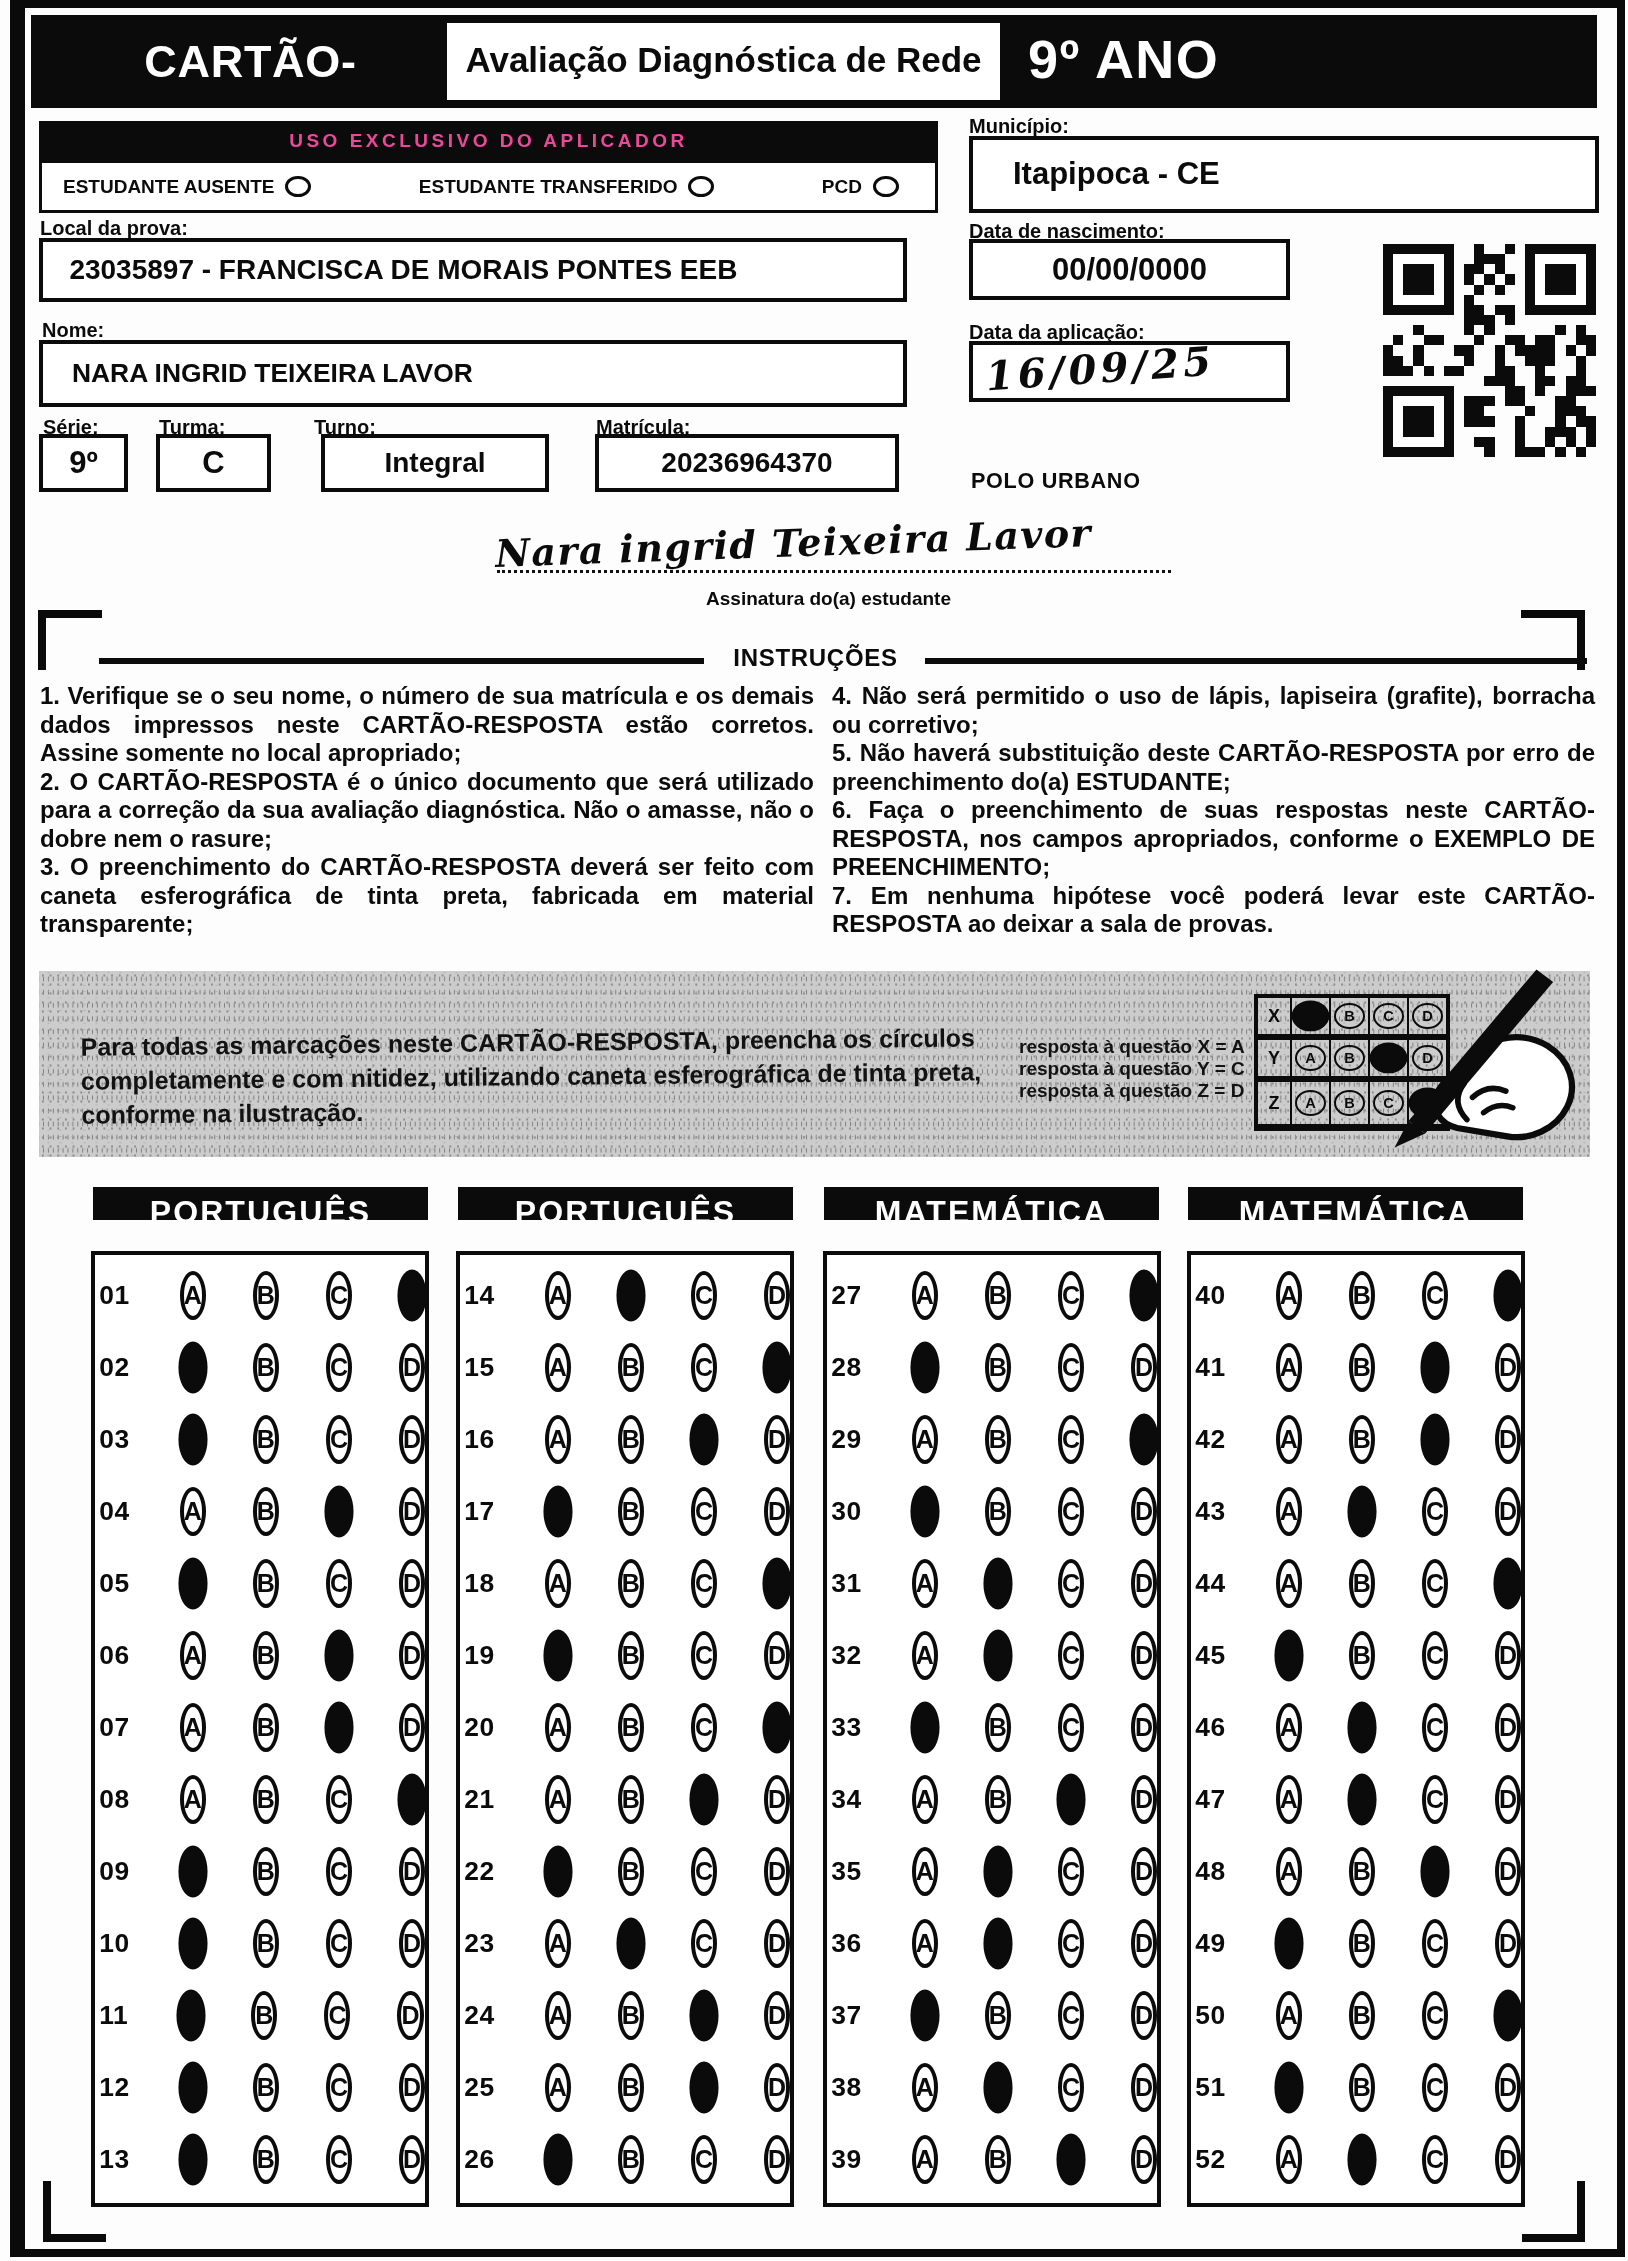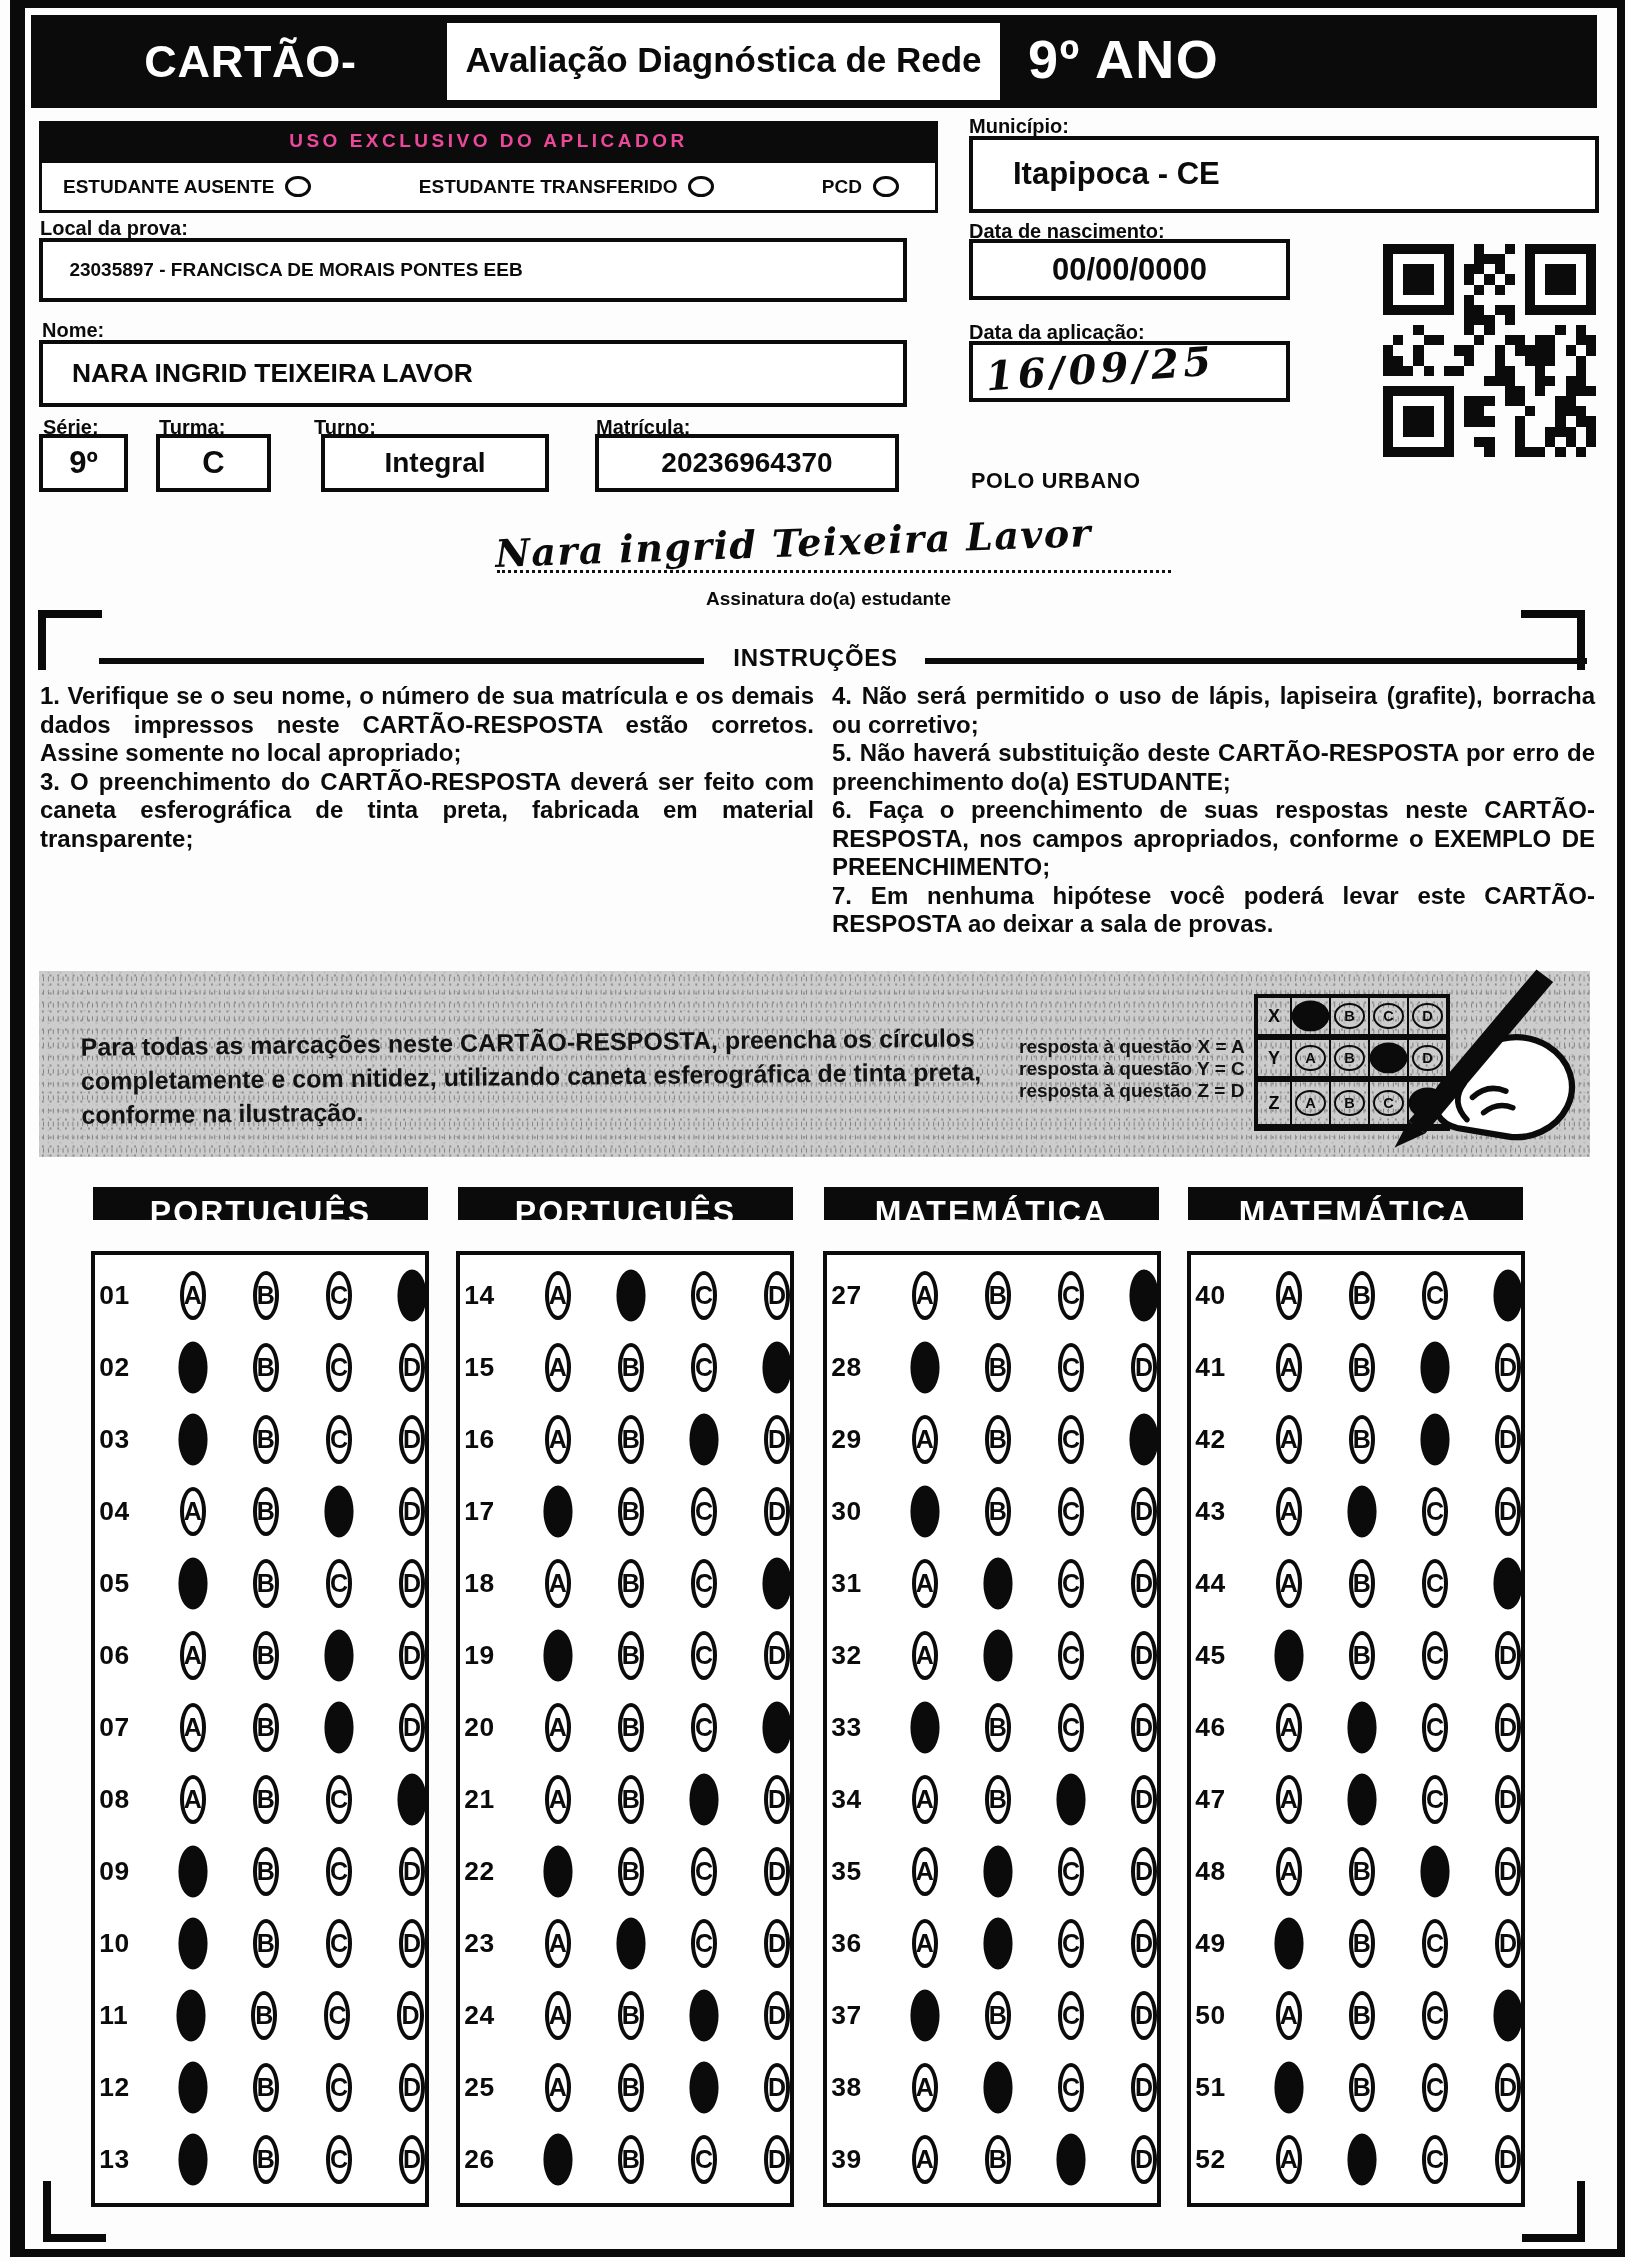--- a/index.html
+++ b/index.html
@@ -109,21 +109,21 @@
       <span>ESTUDANTE TRANSFERIDO</span>
       <span class="apl-circle"></span>
     </div>
     <div class="apl-item">
       <span>PCD</span>
       <span class="apl-circle"></span>
     </div>
   </div>
 
   <div class="lbl" style="left:40px;top:217px;">Local da prova:</div>
-  <div class="fbox" style="left:39px;top:238px;width:868px;height:64px;font-size:19px;line-height:56px;padding-left:26.4px;">23035897 - FRANCISCA DE MORAIS PONTES EEB</div>
+  <div class="fbox" style="left:39px;top:238px;width:868px;height:64px;font-size:28px;line-height:56px;padding-left:26.4px;">23035897 - FRANCISCA DE MORAIS PONTES EEB</div>
 
   <div class="lbl" style="left:42px;top:319px;">Nome:</div>
   <div class="fbox" style="left:39px;top:340px;width:868px;height:67px;font-size:26.4px;line-height:58px;padding-left:29px;">NARA INGRID TEIXEIRA LAVOR</div>
 
   <div class="lbl" style="left:43px;top:416px;">Série:</div>
   <div class="fbox" style="left:39px;top:434px;width:89px;height:58px;font-size:31px;line-height:50px;text-align:center;">9º</div>
 
   <div class="lbl" style="left:159px;top:416px;">Turma:</div>
   <div class="fbox" style="left:156px;top:434px;width:115px;height:58px;font-size:31px;line-height:50px;text-align:center;">C</div>
 
@@ -281,20 +281,21 @@
   <div class="crn tr"></div>
   <div class="crn bl"></div>
   <div class="crn br"></div>
 
   <div class="ins-bar" style="left:99px;width:605px;"></div>
   <div class="ins-title">INSTRUÇÕES</div>
   <div class="ins-bar" style="left:925px;width:662px;"></div>
 
   <div class="ins-col" style="left:40px;width:774px;">
     <p>1. Verifique se o seu nome, o número de sua matrícula e os demais dados impressos neste CARTÃO-RESPOSTA estão corretos. Assine somente no local apropriado;</p>
+    <p>2. O CARTÃO-RESPOSTA é o único documento que será utilizado para a correção da sua avaliação diagnóstica. Não o amasse, não o dobre nem o rasure;</p>
     <p>3. O preenchimento do CARTÃO-RESPOSTA deverá ser feito com caneta esferográfica de tinta preta, fabricada em material transparente;</p>
   </div>
   <div class="ins-col" style="left:832px;width:763px;">
     <p>4. Não será permitido o uso de lápis, lapiseira (grafite), borracha ou corretivo;</p>
     <p>5. Não haverá substituição deste CARTÃO-RESPOSTA por erro de preenchimento do(a) ESTUDANTE;</p>
     <p>6. Faça o preenchimento de suas respostas neste CARTÃO-RESPOSTA, nos campos apropriados, conforme o EXEMPLO DE PREENCHIMENTO;</p>
     <p>7. Em nenhuma hipótese você poderá levar este CARTÃO-RESPOSTA ao deixar a sala de provas.</p>
   </div>
 
   <div class="ex-box">

